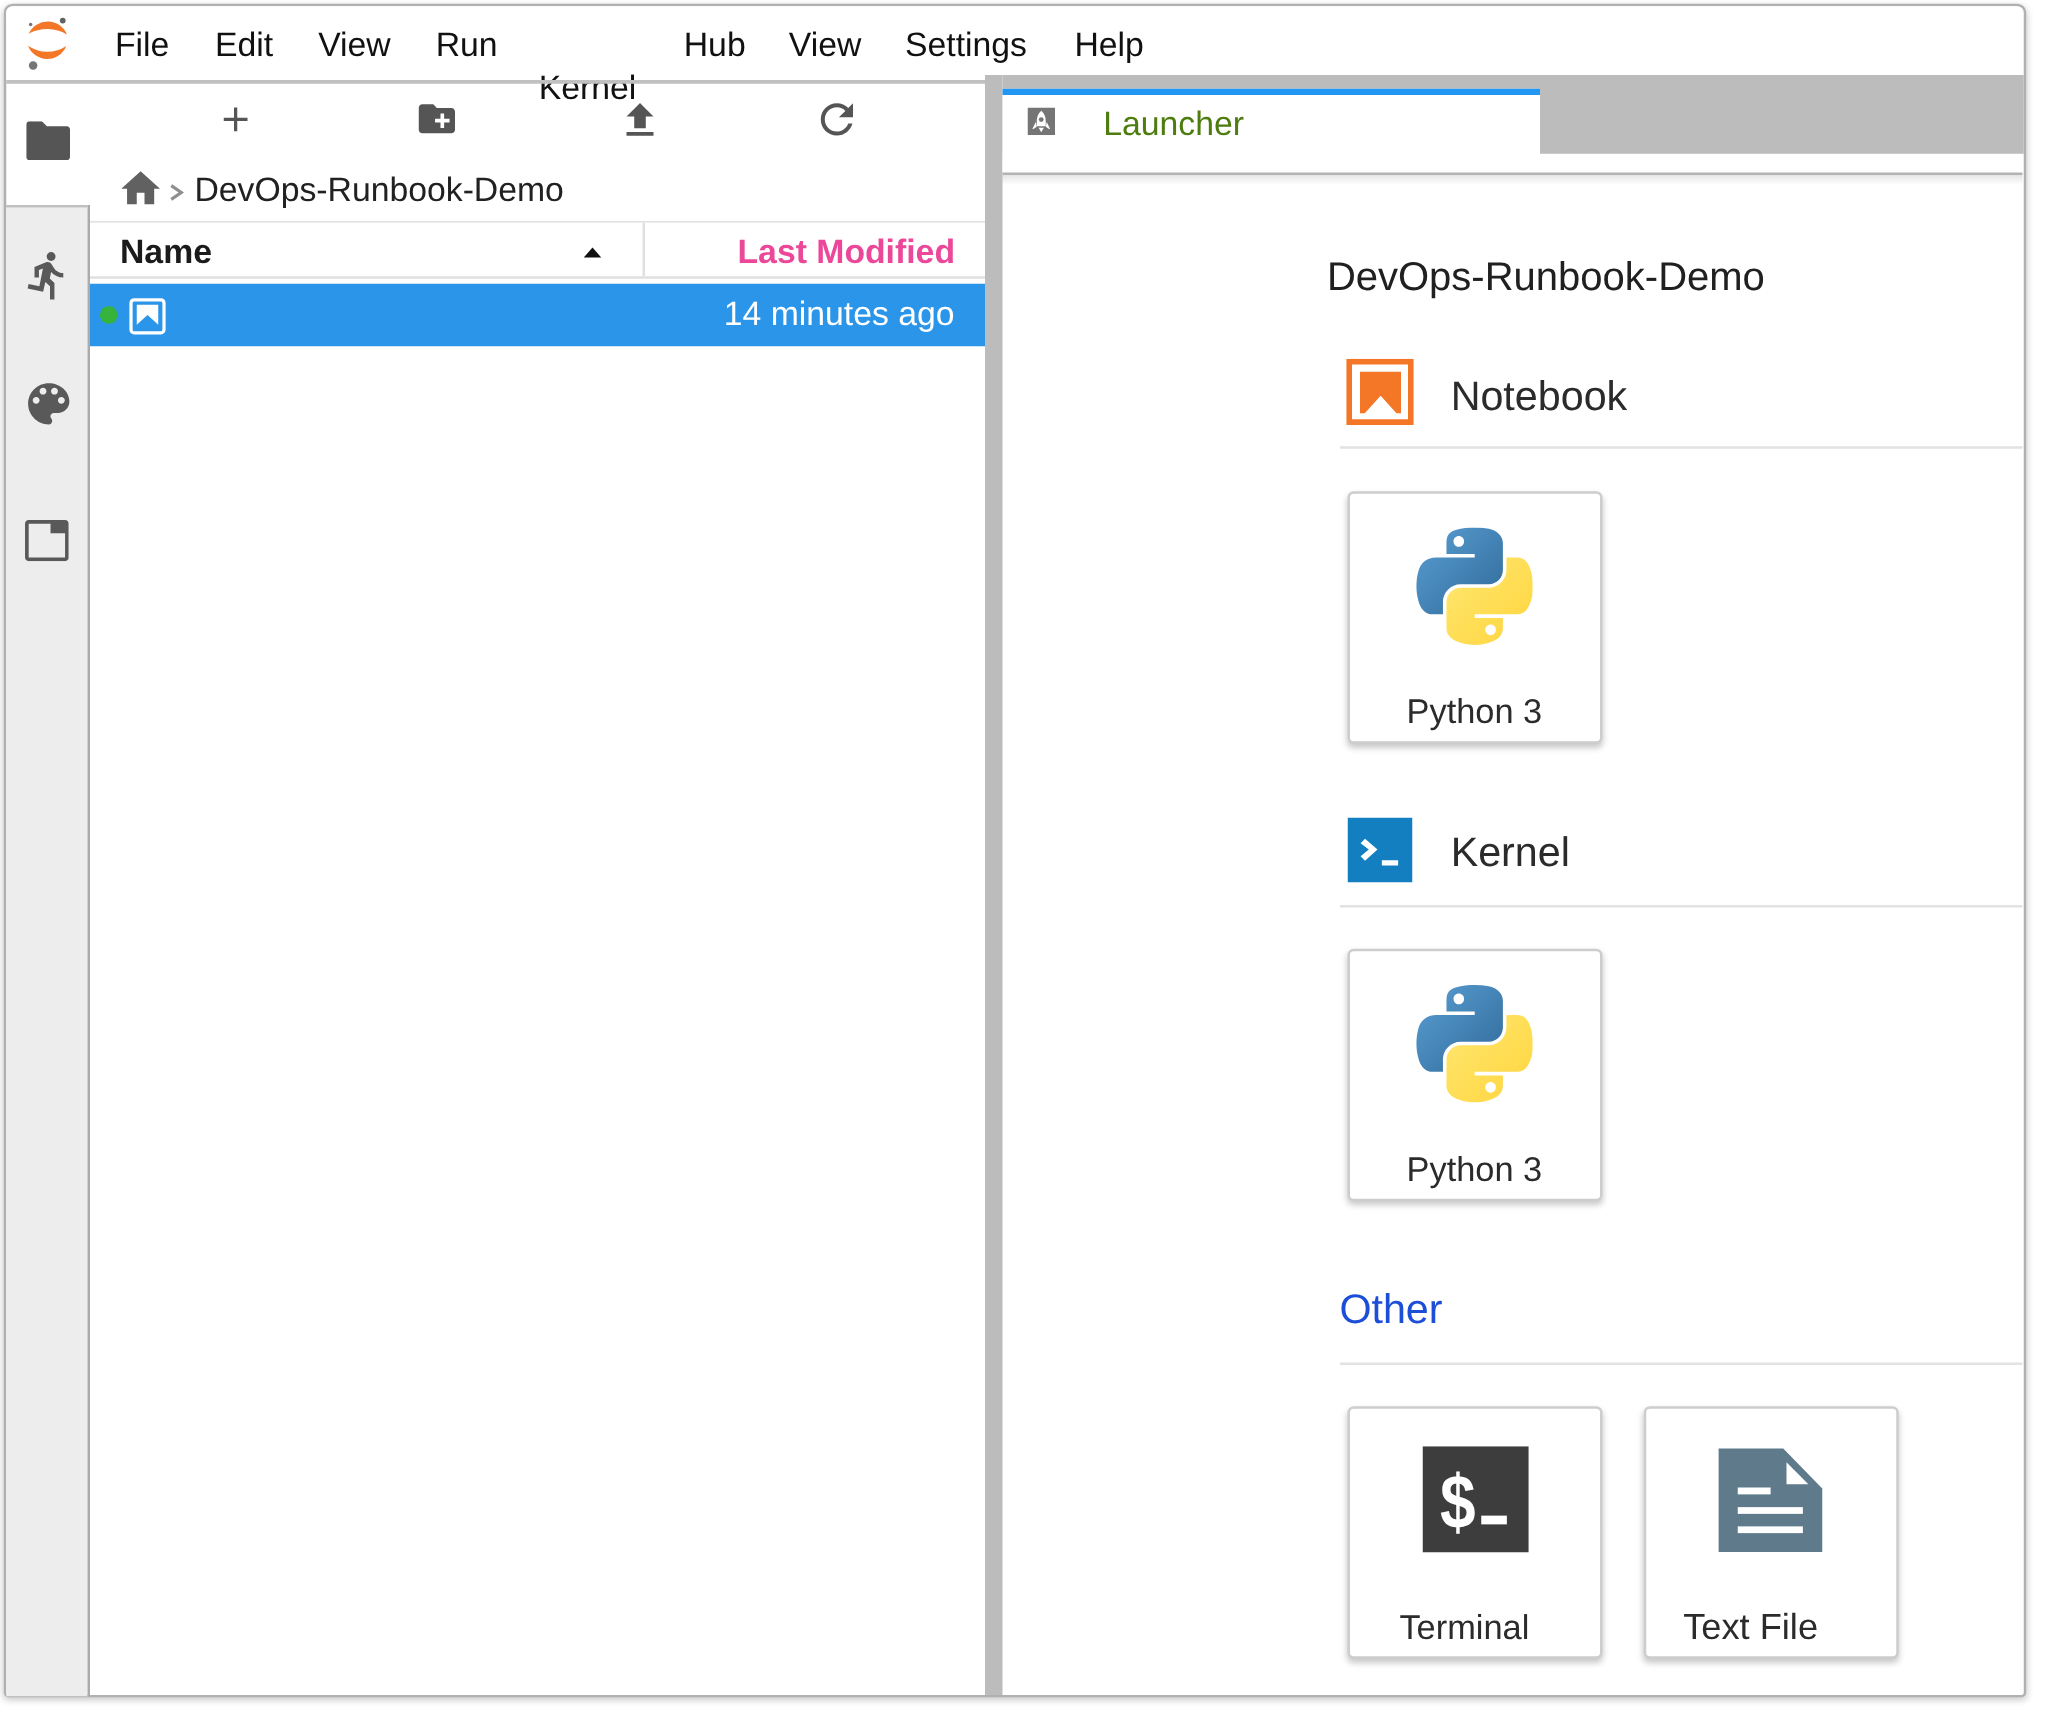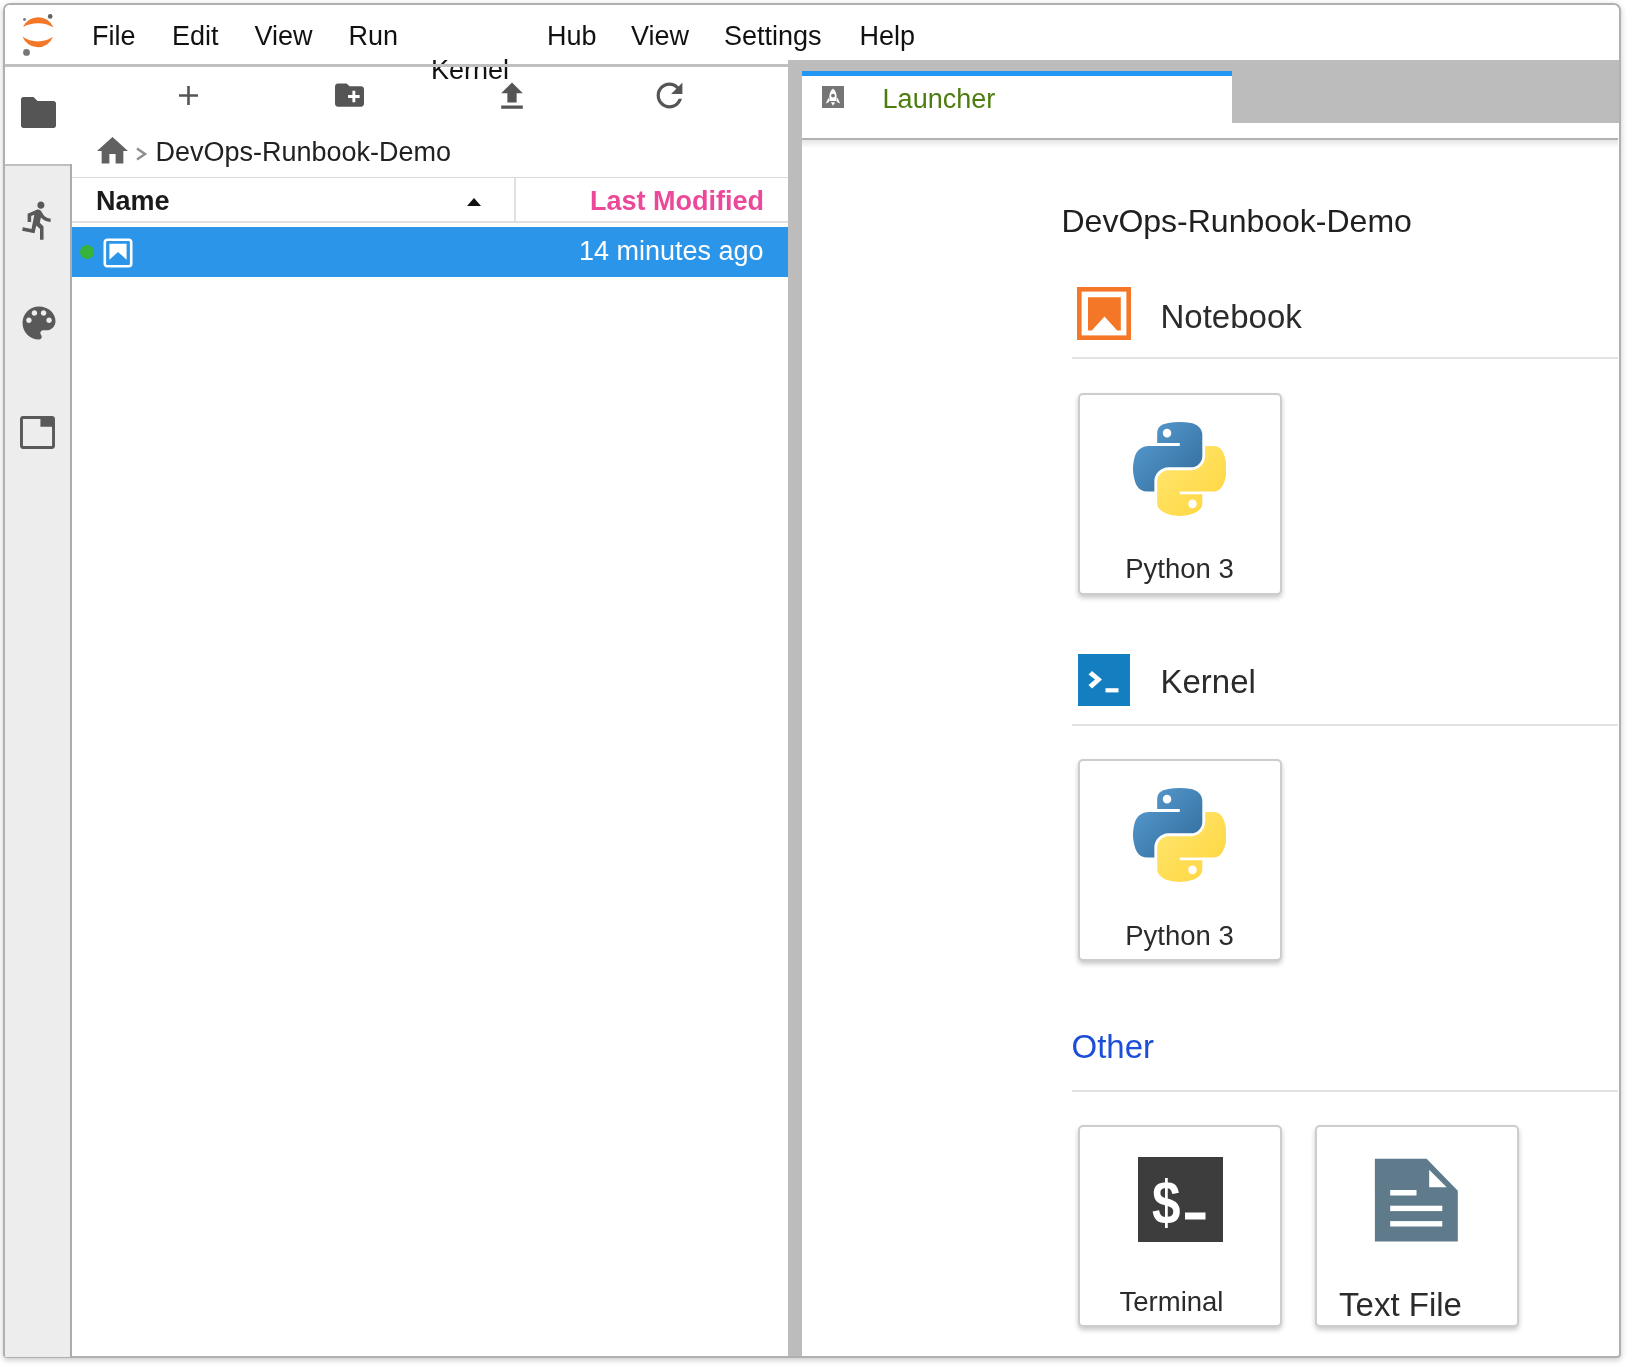--- a/index.html
+++ b/index.html
@@ -166,14 +166,14 @@
   <div class="txt" style="left:1077.5px;top:1287.6px;width:188px;text-align:center;font-size:27.5px;color:#2b2b2b;">Terminal</div>
 
   <div class="abs" style="left:1314.5px;top:1124.5px;width:200px;height:198px;border:2px solid #cdcdcd;border-radius:5px;background:#fff;box-shadow:0 3px 5px rgba(0,0,0,0.22);"></div>
   <svg class="abs" style="left:1373px;top:1156.5px;" width="86" height="85" viewBox="0 0 86 85">
     <path d="M1.9 1.7 H53.6 L84.8 33.8 V84.6 H1.9 Z" fill="#5e7a8b"></path>
     <path d="M56.2 12.8 L73.7 30.3 H56.2 Z" fill="#ffffff"></path>
     <rect x="17.2" y="33" width="26.3" height="5.5" fill="#ffffff"></rect>
     <rect x="17.2" y="48.7" width="52.1" height="5.4" fill="#ffffff"></rect>
     <rect x="17.2" y="64.1" width="52.1" height="5.4" fill="#ffffff"></rect>
   </svg>
-  <div class="txt" style="left:1314.5px;top:1287.6px;width:172px;text-align:center;font-size:33px;color:#2b2b2b;">Text File</div>
+  <div class="txt" style="left:1314.5px;top:1287.6px;width:172px;text-align:center;font-size:29px;color:#2b2b2b;">Text File</div>
 </div>
 
 </body></html>

